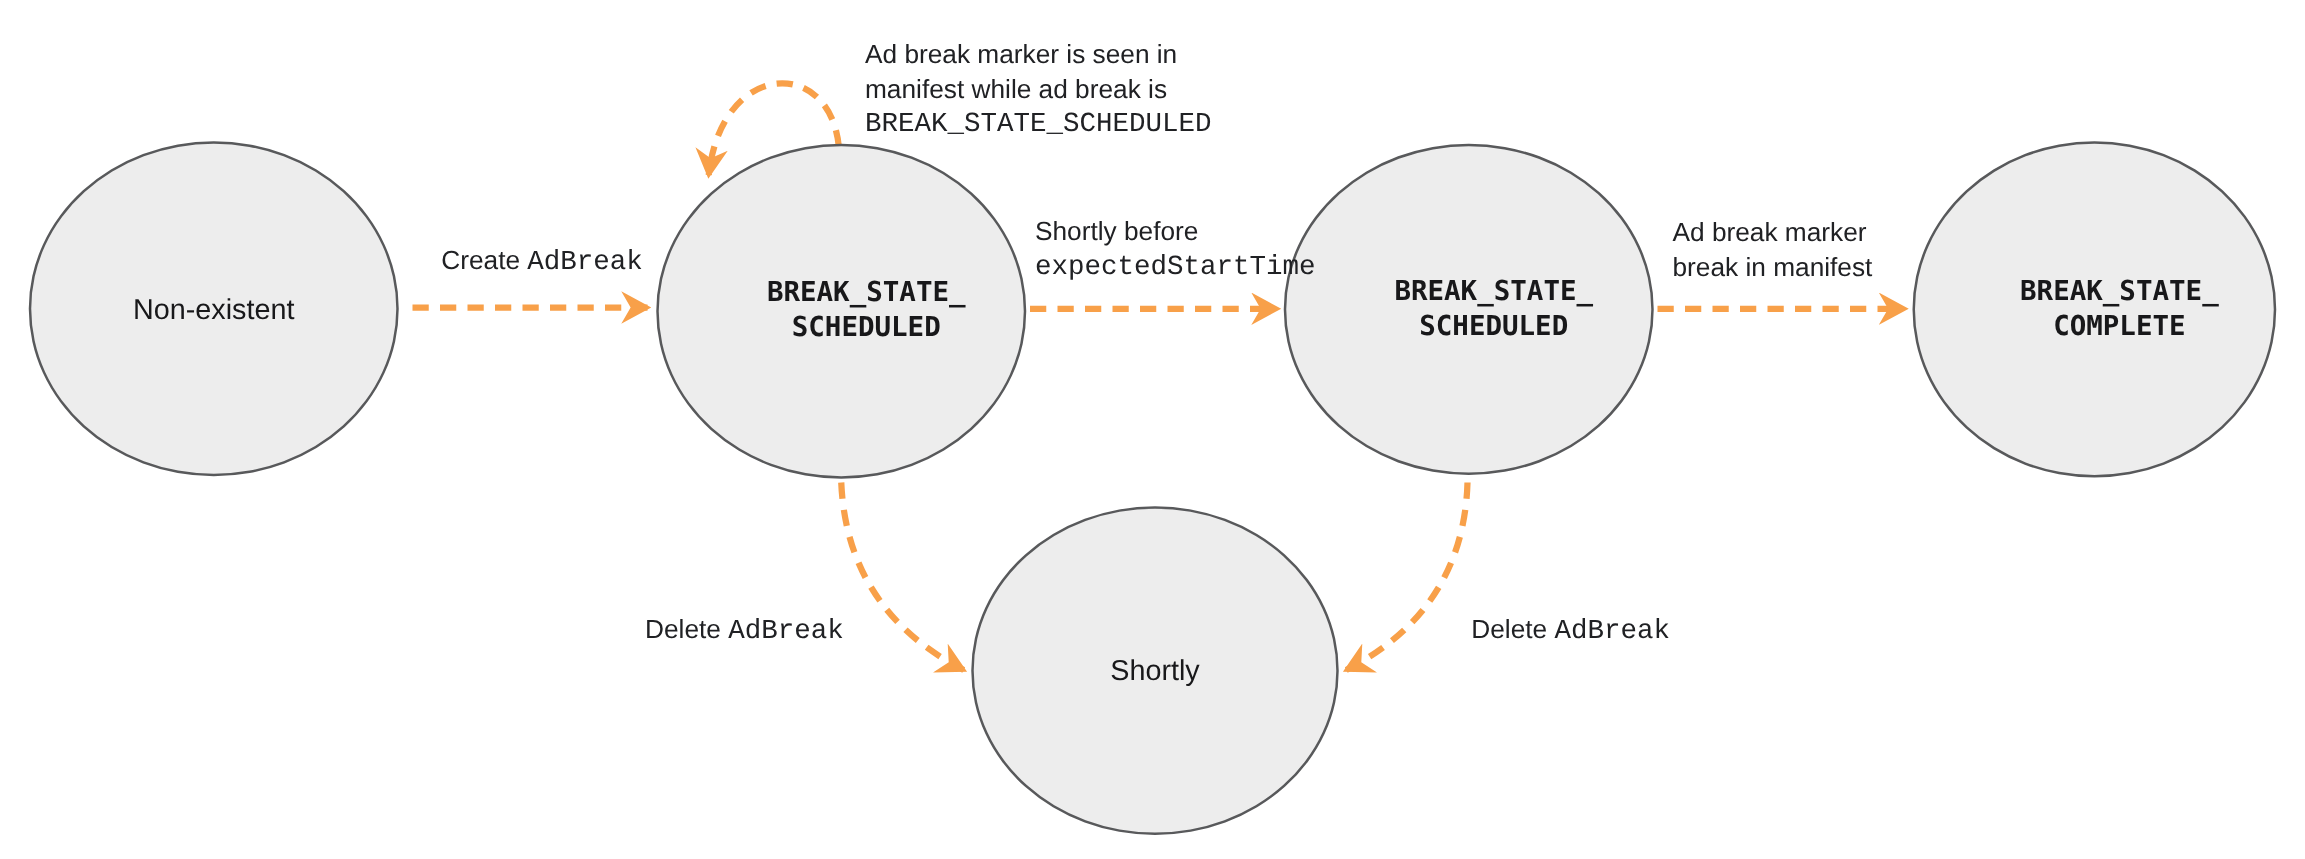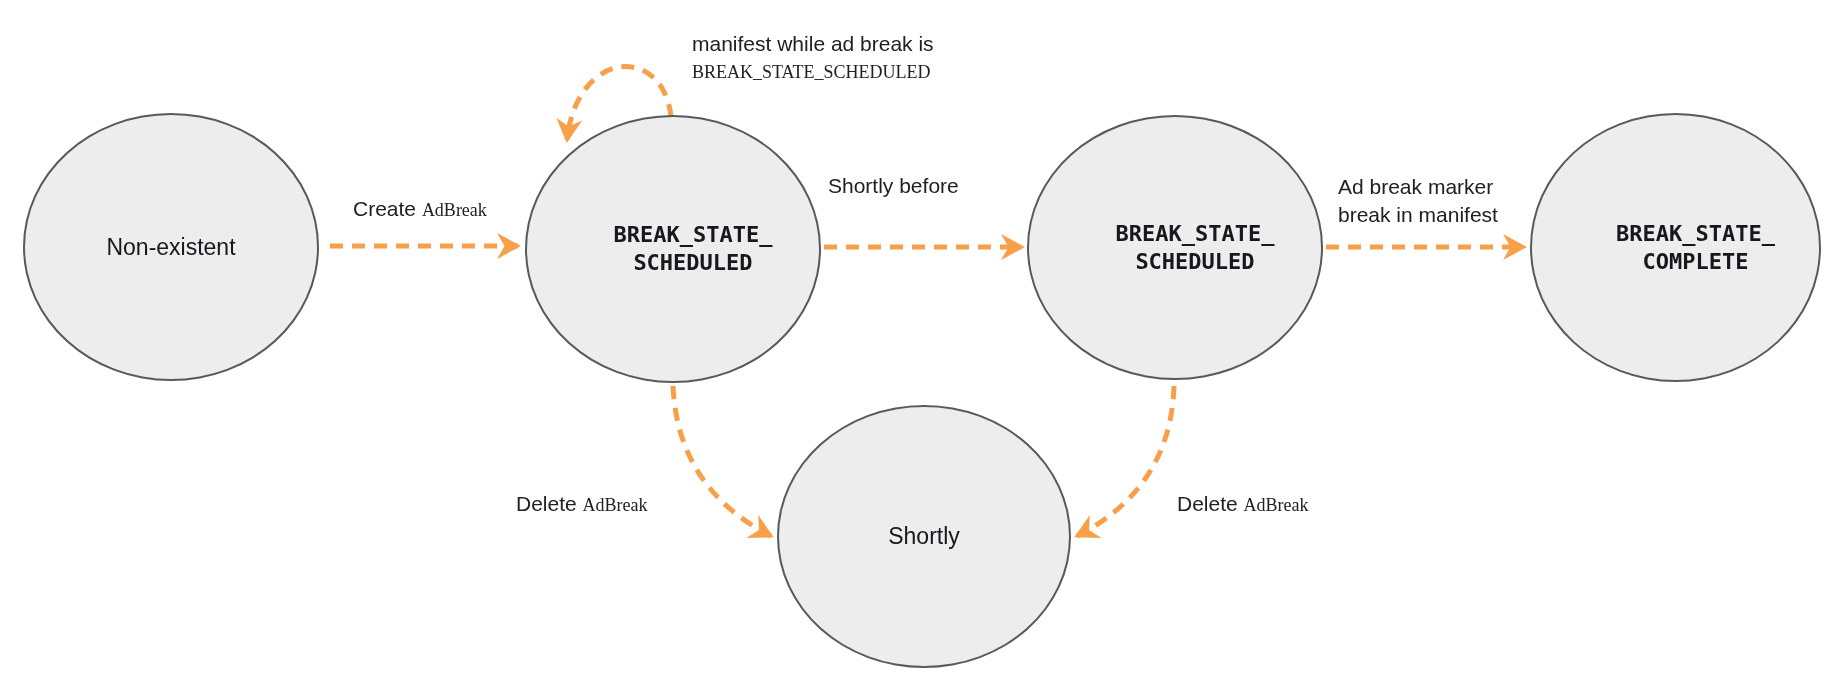--- a/index.html
+++ b/index.html
@@ -52,22 +52,22 @@
     margin-left: 40px;
   }
   .edge-label {
     position: absolute;
     font-size: 21px;
     line-height: 28px;
     color: #202124;
     white-space: nowrap;
   }
   .mono {
-    font-family: Liberation Serif, serif;
-    font-size: 18px;
+    font-family: Liberation Mono, monospace;
+    font-size: 22px;
   }
 </style>
 </head>
 <body>
 
 <div class="stage">
 
   <svg class="edges-layer" width="1844" height="687" viewBox="0 0 1844 687" xmlns="http://www.w3.org/2000/svg">
     <defs>
       <marker id="ah" markerWidth="5" markerHeight="5.5" refX="4.2" refY="2.6" orient="auto" markerUnits="strokeWidth">
@@ -109,26 +109,28 @@
 
   <div class="node" style="left:777px; top:405px; width:294px; height:263px;">
     <div class="node-label-sans">Shortly</div>
   </div>
 
   <div class="edge-label" style="left:353px; top:195px;">
     <span>Create </span><span class="mono">AdBreak</span>
   </div>
 
   <div class="edge-label" style="left:692px; top:30px;">
+    <div>Ad break marker is seen in</div>
     <div>manifest while ad break is</div>
     <div class="mono">BREAK_STATE_SCHEDULED</div>
   </div>
 
   <div class="edge-label" style="left:828px; top:172px;">
     <div>Shortly before</div>
+    <div class="mono">expectedStartTime</div>
   </div>
 
   <div class="edge-label" style="left:1338px; top:173px;">
     <div>Ad break marker</div>
     <div>break in manifest</div>
   </div>
 
   <div class="edge-label" style="left:516px; top:490px;">
     <span>Delete </span><span class="mono">AdBreak</span>
   </div>

